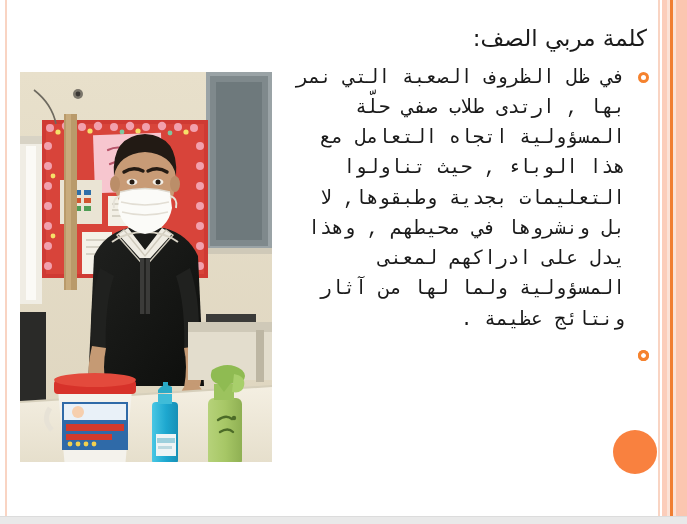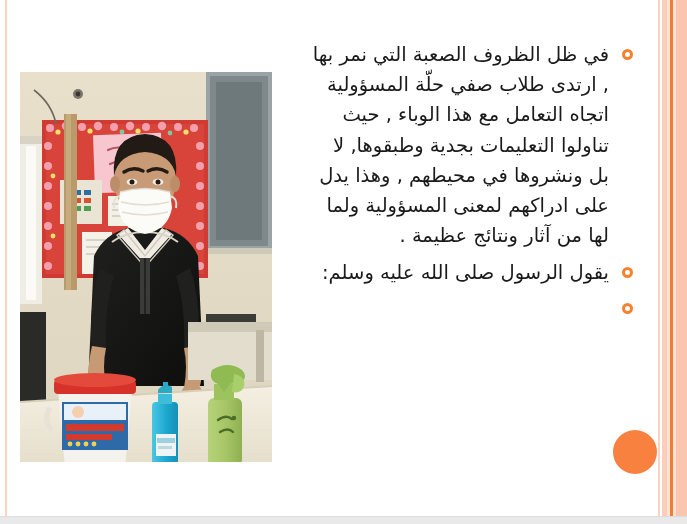--- a/index.html
+++ b/index.html
@@ -55,21 +55,21 @@
   
   .content{
     position:absolute;right:36px;top:24px;width:360px;
     direction:rtl;text-align:right;
   }
   .slide-title{
     font-size:23px;line-height:1.25;color:#1a1a1a;
     font-family:"DejaVu Sans","Liberation Sans",sans-serif;
     font-weight:400;margin:0 0 10px 0;padding-right:4px;
   }
-  ul.bullets{list-style:none;margin:16px;padding:0;}
+  ul.bullets{list-style:none;margin:0;padding:0;font-family:Liberation Mono, monospace;}
   ul.bullets > li{
     position:relative;
     padding-right:26px;
     margin:0 0 6px 0;
     font-size:19.5px;
     line-height:1.55;
     color:#1a1a1a;
     text-align:right;
   }
   ul.bullets > li .bullet-ring{
@@ -302,28 +302,28 @@
       <path d="M214 302 q12 2 10 12 q-2 8 -12 6" fill="#a8cf6b"></path>
       <g stroke="#4c6b28" stroke-width="2.4" fill="none" stroke-linecap="round">
         <path d="M198 348 q8 -6 14 -1"></path>
         <path d="M200 360 q8 -5 13 0"></path>
       </g>
       <circle cx="214" cy="346" r="2.2" fill="#4c6b28"></circle>
     </svg>
   </div>
 
   <div class="content">
+    <h1 class="slide-title">كلمة مربي الصف:</h1>
     <ul class="bullets">
       <li>
         <span class="bullet-ring"></span>
         <span class="para">في ظل الظروف الصعبة التي نمر بها , ارتدى طلاب صفي حلّة المسؤولية اتجاه التعامل مع هذا الوباء , حيث تناولوا التعليمات بجدية وطبقوها, لا بل ونشروها في محيطهم , وهذا يدل على ادراكهم لمعنى المسؤولية ولما لها من آثار ونتائج عظيمة .</span>
       </li>
       <li>
         <span class="bullet-ring"></span>
-        <span class="para">يقول الرسول صلى الله عليه وسلم:</span>
       </li>
       <li>
         <span class="bullet-ring"></span>
       </li>
     </ul>
   </div>
 
   <div class="bottom-band"></div>
 </div>
 

